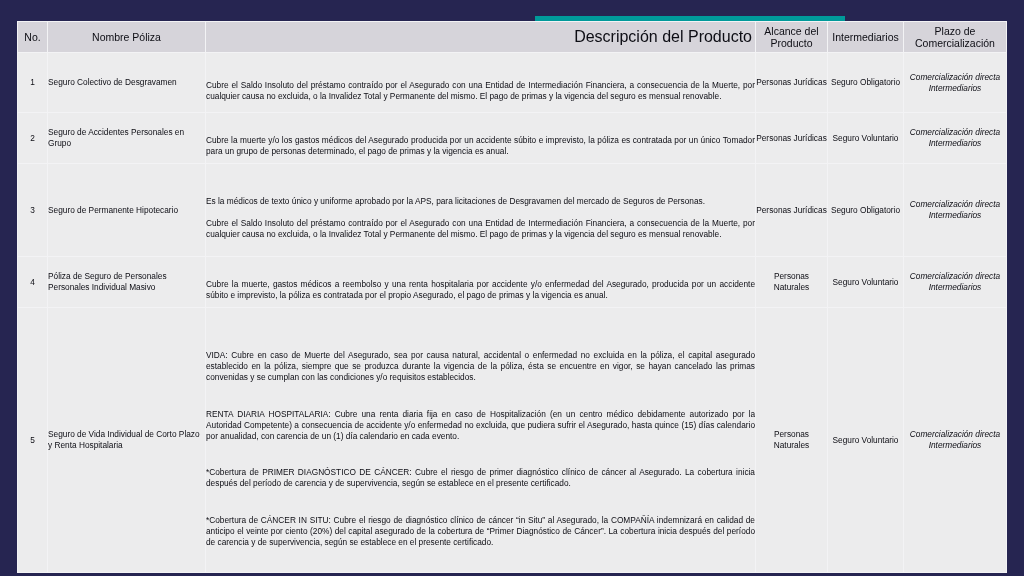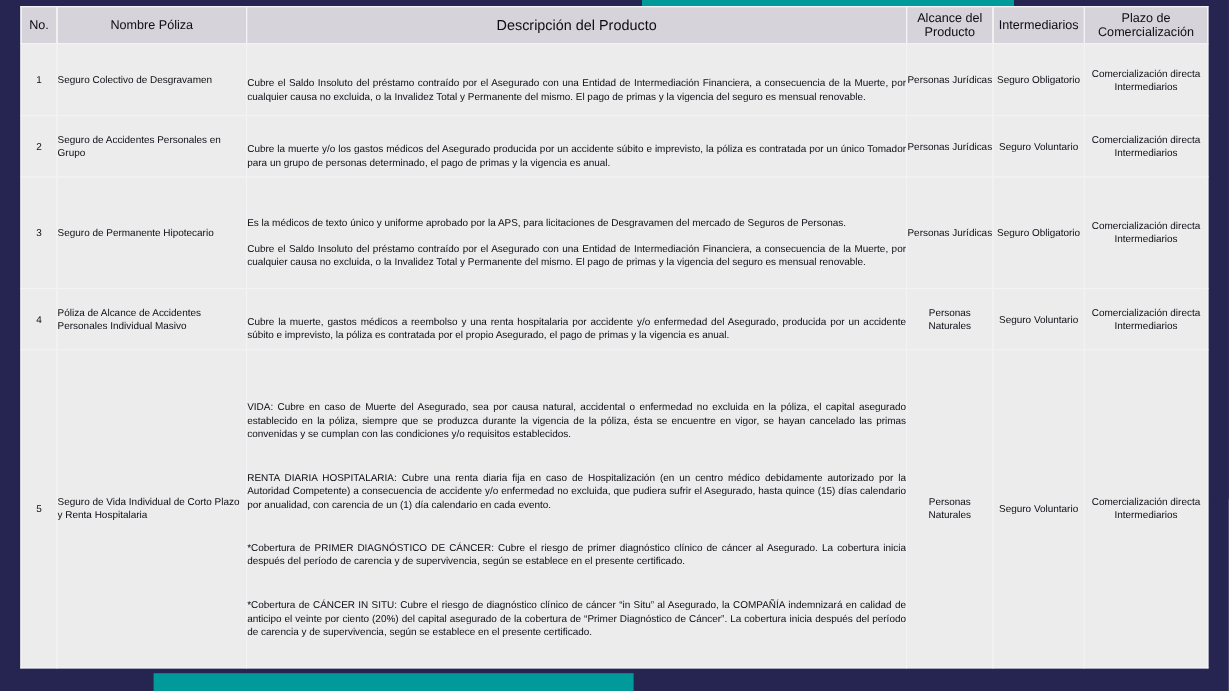--- a/index.html
+++ b/index.html
@@ -9,21 +9,21 @@
   body {
     width: 1024px;
     height: 576px;
     background: #262551;
     font-family: "Liberation Sans", sans-serif;
     overflow: hidden;
     position: relative;
   }
   #slide {
     position: absolute;
-    left: 0; top: 0;
+    left: 0; top: 16px;
     width: 1024px;
     height: 416px;
     background: #262551;
   }
   
   .bar-top-teal {
     position: absolute;
     left: 535px;
     top: 0;
     width: 310px;
@@ -72,21 +72,21 @@
   table.poltab thead th {
     background: #d6d4da;
     font-weight: normal;
     font-size: 10.5px;
     text-align: center;
     height: 31px;
     line-height: 1.18;
     padding: 2px 3px;
     box-sizing: border-box;
   }
-  table.poltab thead th.h-desc { font-size: 12px; }
+  table.poltab thead th.h-desc { font-size: 16px; text-align: right; }
 
   table.poltab tbody td {
     background: #ececed;
     font-size: 8.3px;
     line-height: 1.32;
   }
   td.cell-no {
     text-align: center;
     font-size: 9px;
   }
@@ -114,20 +114,21 @@
     font-size: 8.6px;
     line-height: 1.32;
     padding: 0 2px;
   }
   td.cell-canal {
     text-align: center;
     font-size: 8.3px;
     line-height: 1.32;
     padding: 0 1px;
     white-space: nowrap;
+    font-style: italic;
   }
   td.cell-canal .canal-line1 { display: block; }
   td.cell-canal .canal-line2 { display: block; }
 </style>
 </head>
 <body>
 
 <div id="slide">
 
   <div class="bar-top-teal"></div>
@@ -193,21 +194,21 @@
           <td class="cell-alc">Personas Jurídicas</td>
           <td class="cell-obl">Seguro Obligatorio</td>
           <td class="cell-canal">
             <span class="canal-line1">Comercialización directa</span>
             <span class="canal-line2">Intermediarios</span>
           </td>
         </tr>
 
         <tr style="height:51px">
           <td class="cell-no">4</td>
-          <td class="cell-nombre">Póliza de Alcance de Accidentes Personales Individual Masivo</td>
+          <td class="cell-nombre">Póliza de Seguro de Personales Personales Individual Masivo</td>
           <td class="cell-desc pad-top">
             <p class="para">Cubre la muerte, gastos médicos a reembolso y una renta hospitalaria por accidente y/o enfermedad del Asegurado, producida por un accidente súbito e imprevisto, la póliza es contratada por el propio Asegurado, el pago de primas y la vigencia es anual.</p>
           </td>
           <td class="cell-alc">Personas Naturales</td>
           <td class="cell-obl">Seguro Voluntario</td>
           <td class="cell-canal">
             <span class="canal-line1">Comercialización directa</span>
             <span class="canal-line2">Intermediarios</span>
           </td>
         </tr>

